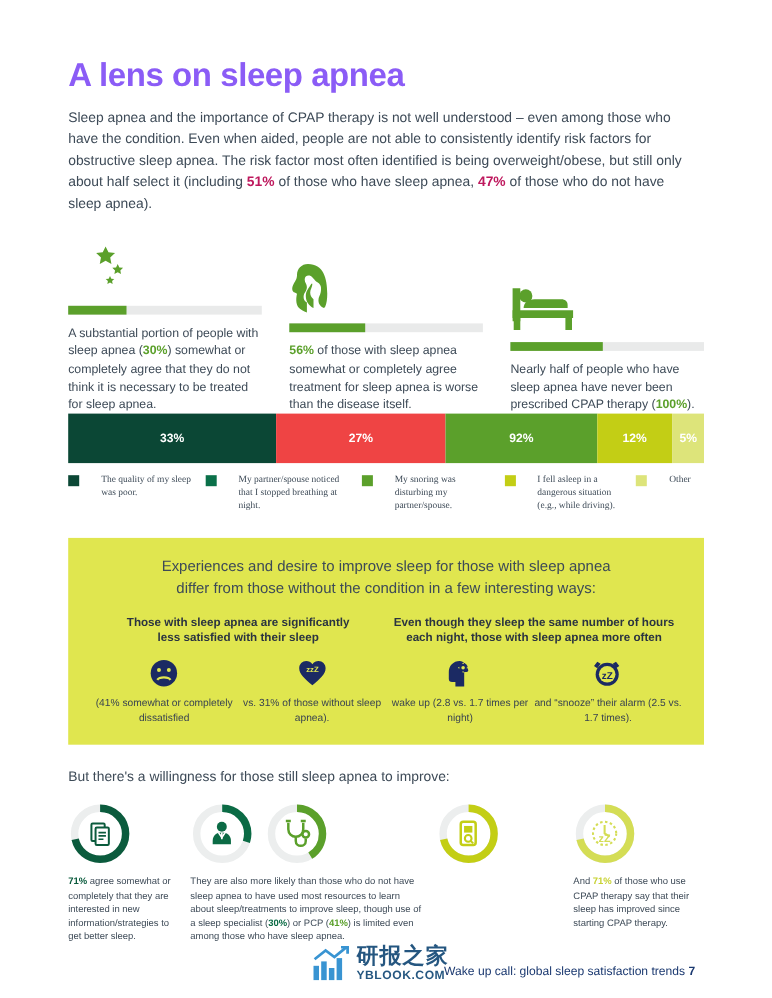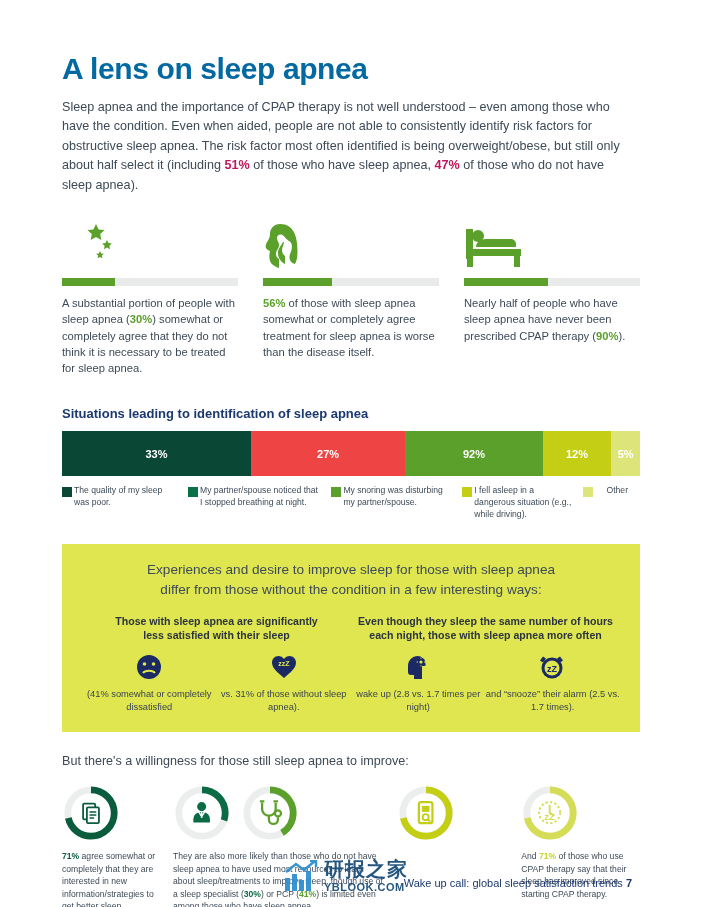--- a/index.html
+++ b/index.html
@@ -8,44 +8,44 @@
     background:#ffffff;
     font-family:"Liberation Sans", sans-serif;
     color:#33414e;
     position:relative;
     overflow:hidden;
   }
   .page { position:absolute; inset:0; padding:0 62px; box-sizing:border-box; }
 
   
   .title {
-    font-size:30px; font-weight:bold; color:#0369a1;
+    font-size:30px; font-weight:bold; color:#8b5cf6;
     letter-spacing:-0.4px; margin:52px 0 12px 0; line-height:1.1;
   }
   .intro { font-size:12.6px; line-height:1.55; color:#3d4a57; max-width:560px; }
   .intro b { font-weight:bold; color:#be185d; }
 
   
-  .stats { display:flex; gap:25px; margin-top:26px; }
+  .stats { display:flex; gap:25px; margin-top:26px;align-items:flex-end; }
   .stat { width:186px; }
   .stat-icon { height:48px; display:flex; align-items:flex-end; color:#5ba02b; }
   .bar-track { height:8px; background:#e9eaea; margin-top:9px; position:relative; }
   .bar-fill { height:8px; background:#5ba02b; }
   .stat-text { font-size:11.2px; line-height:1.45; margin-top:9px; color:#3d4a57; }
   .stat-text b { font-weight:bold; color:#5ba02b; }
 
   
   .section-title {
     font-size:13px; font-weight:bold; color:#1b3970; margin:30px 0 10px 0;
   }
   .stackbar { display:flex; height:45px; }
   .seg { display:flex; align-items:center; justify-content:center;
          color:#ffffff; font-size:11px; font-weight:bold; }
   .legend { display:flex; margin-top:9px; }
-  .legend-item { display:flex; gap:2px; padding-right:12px; }
+  .legend-item { display:flex; gap:20px; padding-right:12px;font-family:Liberation Serif, serif; }
   .swatch { width:10px; height:10px; flex:0 0 10px; margin-top:2px; }
   .legend-label { font-size:8.6px; line-height:1.35; color:#3d4a57; }
 
   
   .panel { background:#e0e64f; margin-top:24px; padding:16px 20px 18px 20px; }
   .panel-head { text-align:center; font-size:13.6px; line-height:1.45; color:#3d4a57; }
   .panel-cols { display:flex; margin-top:14px; }
   .panel-col { width:50%; }
   .panel-sub { text-align:center; font-size:10.6px; font-weight:bold; color:#2b3440; line-height:1.35; }
   .panel-pair { display:flex; margin-top:10px; }
@@ -122,26 +122,25 @@
           <circle cx="14" cy="9" r="6"></circle>
           <path d="M2 2h7v30H2z"></path>
           <path d="M22 12c-6 0-10 3.5-10 8h40v-3c0-3-2.5-5-5.5-5z"></path>
           <path d="M2 22h55v7H2z"></path>
           <path d="M3 29h6v11H3zM50 29h6v11h-6z"></path>
         </svg>
       </div>
       <div class="bar-track">
         <div class="bar-fill" style="width: 48%;"></div>
       </div>
-      <div class="stat-text"><span>Nearly half of people who have sleep apnea have never been prescribed CPAP therapy (</span><b>90%</b><span>).</span></div>
+      <div class="stat-text"><span>Nearly half of people who have sleep apnea have never been prescribed CPAP therapy (</span><b>100%</b><span>).</span></div>
     </div>
 
   </div>
 
-  <h2 class="section-title">Situations leading to identification of sleep apnea</h2>
   <div class="stackbar">
       <div class="seg" style="width: 32.6733%; background: rgb(11, 71, 53);">33%</div>
       <div class="seg" style="width: 26.7327%; background: #ef4444;">27%</div>
       <div class="seg" style="width: 23.7624%; background: rgb(91, 160, 43);">92%</div>
       <div class="seg" style="width: 11.8812%; background: rgb(195, 206, 21);">12%</div>
       <div class="seg" style="width: 4.9505%; background: rgb(221, 228, 122);">5%</div>
     </div>
   <div class="legend">
       <div class="legend-item" style="width: 23%;">
         <span class="swatch" style="background: rgb(11, 71, 53);"></span>

